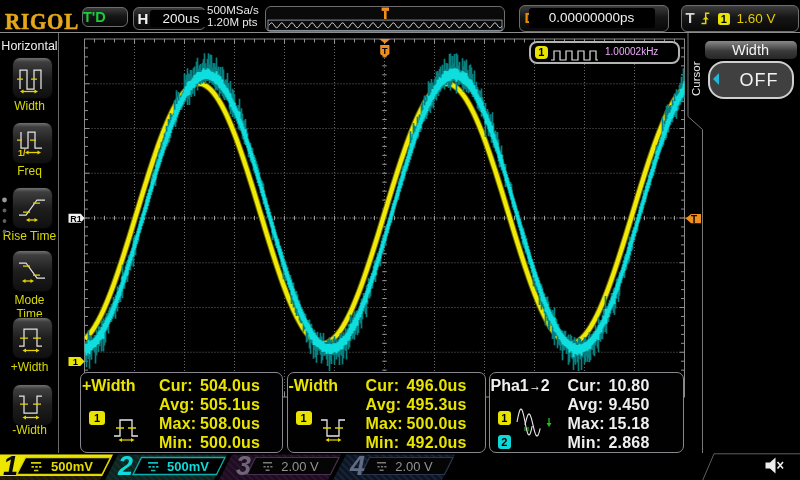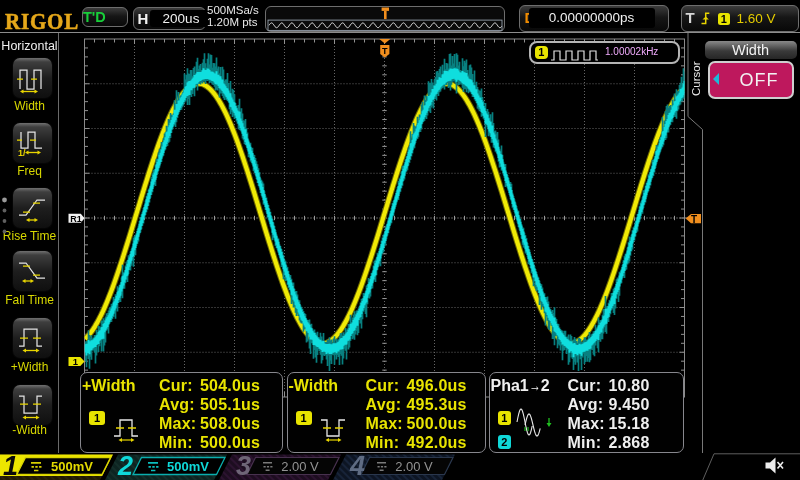--- a/index.html
+++ b/index.html
@@ -193,21 +193,21 @@
 <div class="mlab" style="top:229px">Rise Time</div>
 
 <div class="btn" style="top:250.5px">
 <svg width="31" height="32" viewBox="0 0 31 32" style="left:4px;top:4px">
 <path d="M2 8h7l11 15h8" stroke="#e4e4e4" stroke-width="1.25" fill="none"></path>
 <path d="M6 11h7M16 20h7" stroke="#e8d500" stroke-width="1.25"></path>
 <path d="M7 26h8" stroke="#e8d500" stroke-width="1.3"></path>
 <path d="M5 26l3.5-2v4zM17 26l-3.5-2v4z" fill="#e8d500"></path>
 </svg>
   </div>
-<div class="mlab" style="top:293px">Fall Time</div>
+<div class="mlab" style="top:293px">Mode Time</div>
 
 <div class="btn" style="top:317.5px">
 <svg width="31" height="32" viewBox="0 0 31 32" style="left:4px;top:4px">
 <path d="M2 24h5V7h13v17h5" stroke="#e4e4e4" stroke-width="1.25" fill="none"></path>
 <path d="M3 16h8M16 16h8" stroke="#e8d500" stroke-width="1.25"></path>
 <path d="M8 28.5h11" stroke="#e8d500" stroke-width="1.3"></path>
 <path d="M5.5 28.5l3.5-2v4zM22.5 28.5l-3.5-2v4z" fill="#e8d500"></path>
 </svg>
   </div>
 <div class="mlab" style="top:360px">+Width</div>
@@ -232,21 +232,21 @@
 <div class="abs" style="left:529px;top:41px;width:147px;height:19px;border:2px solid #b4b4b4;border-radius:8px;background:#000">
   <span class="abs" style="left:4px;top:3px;width:12.5px;height:13px;background:#e8e400;border-radius:4px;color:#000;font-size:11px;font-weight:bold;text-align:center;line-height:13px">1</span>
   <svg width="47" height="11" viewBox="0 0 47 11" style="left:19.5px;top:7px">
     <path d="M0 10h3V1h6v9h6V1h6v9h6V1h6v9h6V1h6v9h2" stroke="#e0e0e0" stroke-width="1.2" fill="none"></path>
   </svg>
   <span class="abs" style="left:74px;top:3px;color:#f0abfc;font-size:10px">1.00002kHz</span>
 </div>
 
 <div class="abs" style="left:689.5px;top:95.5px;transform:rotate(-90deg);transform-origin:0 0;color:#e8e8e8;font-size:11.5px;width:40px">Cursor</div>
 <div class="abs" style="left:704.5px;top:40.5px;width:92px;height:18px;border-radius:5px;background:linear-gradient(180deg,#8a8a8a,#3a3a3a 55%,#262626);text-align:center;color:#f2f2f2;font-size:14.5px;line-height:18px">Width</div>
-<div class="abs" style="left:708px;top:61px;width:82px;height:34px;border:2px solid #cfcfcf;border-radius:7px;background:#be185d">
+<div class="abs" style="left:708px;top:61px;width:82px;height:34px;border:2px solid #cfcfcf;border-radius:16px;background:#404040">
   <span class="abs" style="left:8px;top:0;width:82px;text-align:center;font-size:18px;color:#f2f2f2;line-height:34px;letter-spacing:1px">OFF</span>
   <span class="abs" style="left:3px;top:10px;width:0;height:0;border-top:6.5px solid transparent;border-bottom:6.5px solid transparent;border-right:6px solid #1fb8d8"></span>
 </div>
 
 <div class="panel" style="left:80px;width:201px;color:#e8e400">
   <div class="ptitle">+Width</div>
   <div class="badge" style="left:8px;top:38px">1</div>
   <svg width="32" height="30" viewBox="0 0 32 30" style="left:31px;top:41px">
     <path d="M2 22h6V6h12v16h6" stroke="#e8e8e8" stroke-width="1.3" fill="none"></path>
     <path d="M4 14h8M16 14h8" stroke="#e8d500" stroke-width="1.3"></path>

